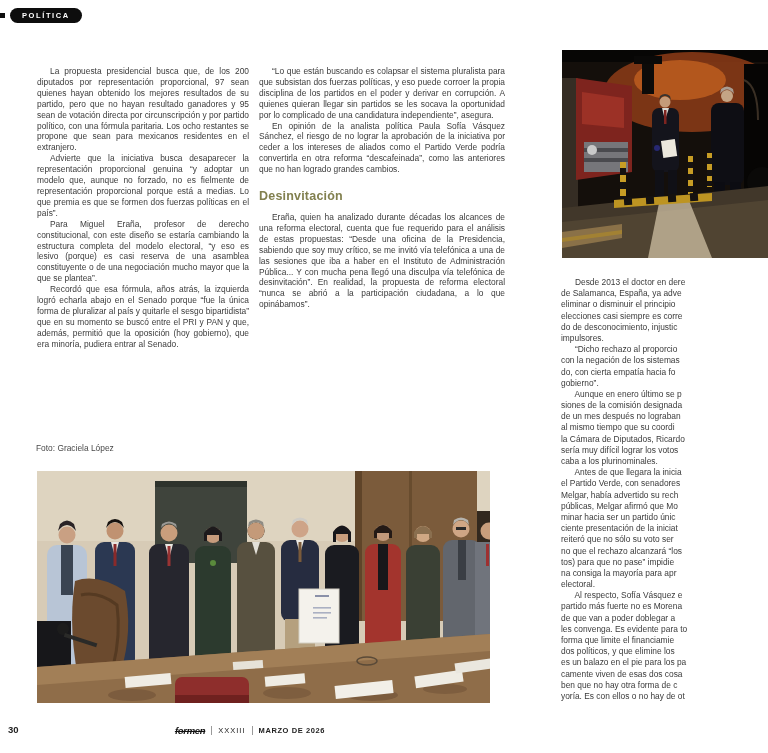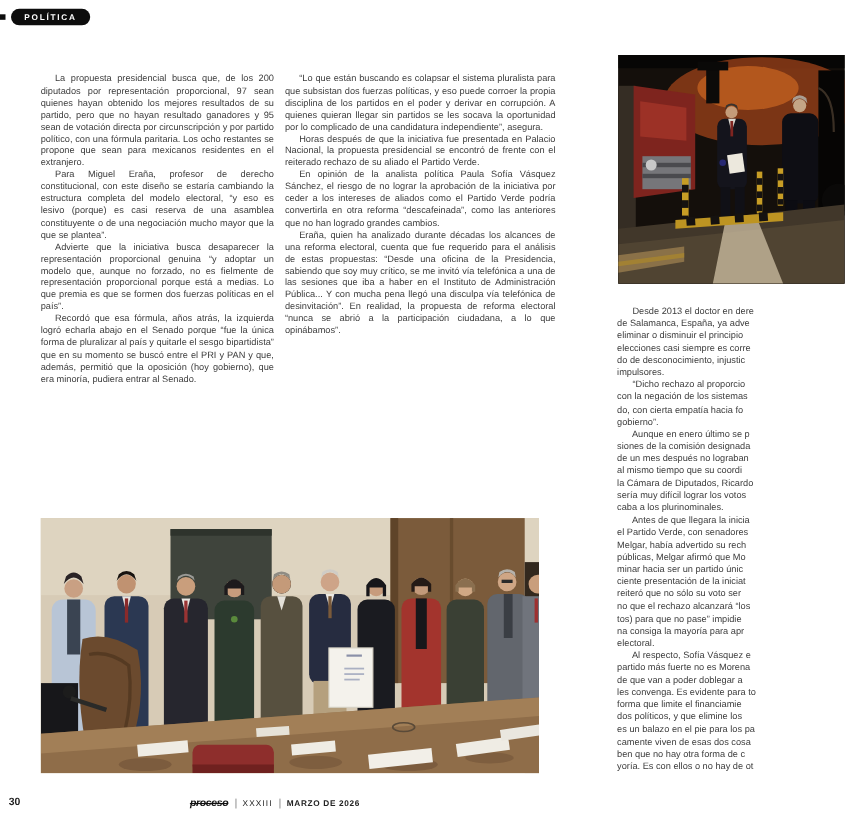--- a/index.html
+++ b/index.html
@@ -53,37 +53,38 @@
 </head>
 <body>
 
 <div class="edge-square"></div>
 <div class="section-pill">
   <span>POLÍTICA</span>
 </div>
 
 <div class="col" id="col1">
     <p>La propuesta presidencial busca que, de los 200 diputados por representación proporcional, 97 sean quienes hayan obtenido los mejores resultados de su partido, pero que no hayan resultado ganadores y 95 sean de votación directa por circunscripción y por partido político, con una fórmula paritaria. Los ocho restantes se propone que sean para mexicanos residentes en el extranjero.</p>
+    <p>Advierte que la iniciativa busca desaparecer la representación proporcional genuina “y adoptar un modelo que, aunque no forzado, no es fielmente de representación proporcional porque está a medias. Lo que premia es que se formen dos fuerzas políticas en el país”.</p>
     <p>Para Miguel Eraña, profesor de derecho constitucional, con este diseño se estaría cambiando la estructura completa del modelo electoral, “y eso es lesivo (porque) es casi reserva de una asamblea constituyente o de una negociación mucho mayor que la que se plantea”.</p>
-    <p>Advierte que la iniciativa busca desaparecer la representación proporcional genuina “y adoptar un modelo que, aunque no forzado, no es fielmente de representación proporcional porque está a medias. Lo que premia es que se formen dos fuerzas políticas en el país”.</p>
     <p>Recordó que esa fórmula, años atrás, la izquierda logró echarla abajo en el Senado porque “fue la única forma de pluralizar al país y quitarle el sesgo bipartidista” que en su momento se buscó entre el PRI y PAN y que, además, permitió que la oposición (hoy gobierno), que era minoría, pudiera entrar al Senado.</p>
   </div>
 
 <div class="col" id="col2">
   <div>
       <p>“Lo que están buscando es colapsar el sistema pluralista para que subsistan dos fuerzas políticas, y eso puede corroer la propia disciplina de los partidos en el poder y derivar en corrupción. A quienes quieran llegar sin partidos se les socava la oportunidad por lo complicado de una candidatura independiente”, asegura.</p>
-      <p>Horas después de que la iniciativa fue presentada en Palacio Nacional, la propuesta presidencial se encontró de frente con el reiterado rechazo de su aliado el Partido Verde.</p>
       <p>En opinión de la analista política Paula Sofía Vásquez Sánchez, el riesgo de no lograr la aprobación de la iniciativa por ceder a los intereses de aliados como el Partido Verde podría convertirla en otra reforma “descafeinada”, como las anteriores que no han logrado grandes cambios.</p>
     </div>
+  <div class="subhead">Desinvitación</div>
   <div>
       <p>Eraña, quien ha analizado durante décadas los alcances de una reforma electoral, cuenta que fue requerido para el análisis de estas propuestas: “Desde una oficina de la Presidencia, sabiendo que soy muy crítico, se me invitó vía telefónica a una de las sesiones que iba a haber en el Instituto de Administración Pública... Y con mucha pena llegó una disculpa vía telefónica de desinvitación”. En realidad, la propuesta de reforma electoral “nunca se abrió a la participación ciudadana, a lo que opinábamos”.</p>
     </div>
 </div>
 
 <div class="caption">
+  <div class="cap-credit">Foto: Graciela López</div>
 </div>
 
 <div class="photo" id="main-photo">
   <svg width="453" height="232" viewBox="0 0 453 232" xmlns="http://www.w3.org/2000/svg">
 
     <rect x="0" y="0" width="453" height="232" fill="#d7cbb6"></rect>
     <rect x="0" y="0" width="453" height="70" fill="#ded4c0"></rect>
     <rect x="118" y="10" width="92" height="82" fill="#3f443c"></rect>
     <rect x="118" y="10" width="92" height="6" fill="#2e332c"></rect>
     <rect x="318" y="0" width="122" height="150" fill="#7b5b3b"></rect>
@@ -305,18 +306,18 @@
     <div class="rp-line">forma que limite el financiamie</div>
     <div class="rp-line">dos políticos, y que elimine los</div>
     <div class="rp-line">es un balazo en el pie para los pa</div>
     <div class="rp-line">camente viven de esas dos cosa</div>
     <div class="rp-line">ben que no hay otra forma de c</div>
     <div class="rp-line">yoría. Es con ellos o no hay de ot</div>
   </div>
 
 <div class="page-number">30</div>
 <div class="footer-center">
-  <span class="mag-logo">proceso</span>
+  <span class="mag-logo">formen</span>
   <span class="sep"></span>
   <span class="mag-vol">XXXIII</span>
   <span class="sep"></span>
   <span class="mag-date">MARZO DE 2026</span>
 </div>
 
 </body></html>

